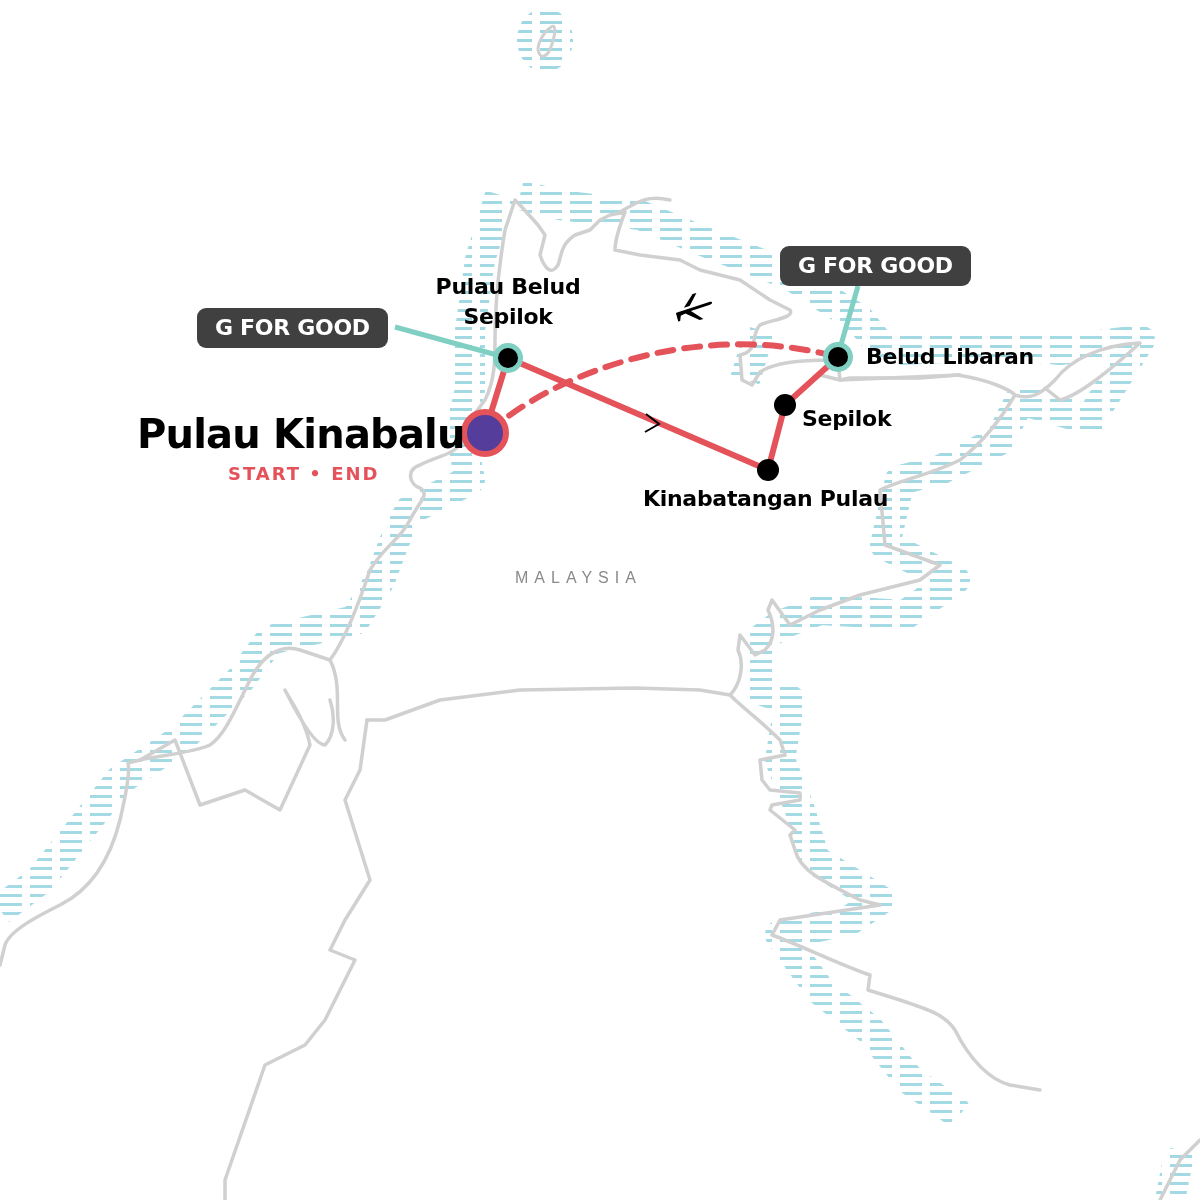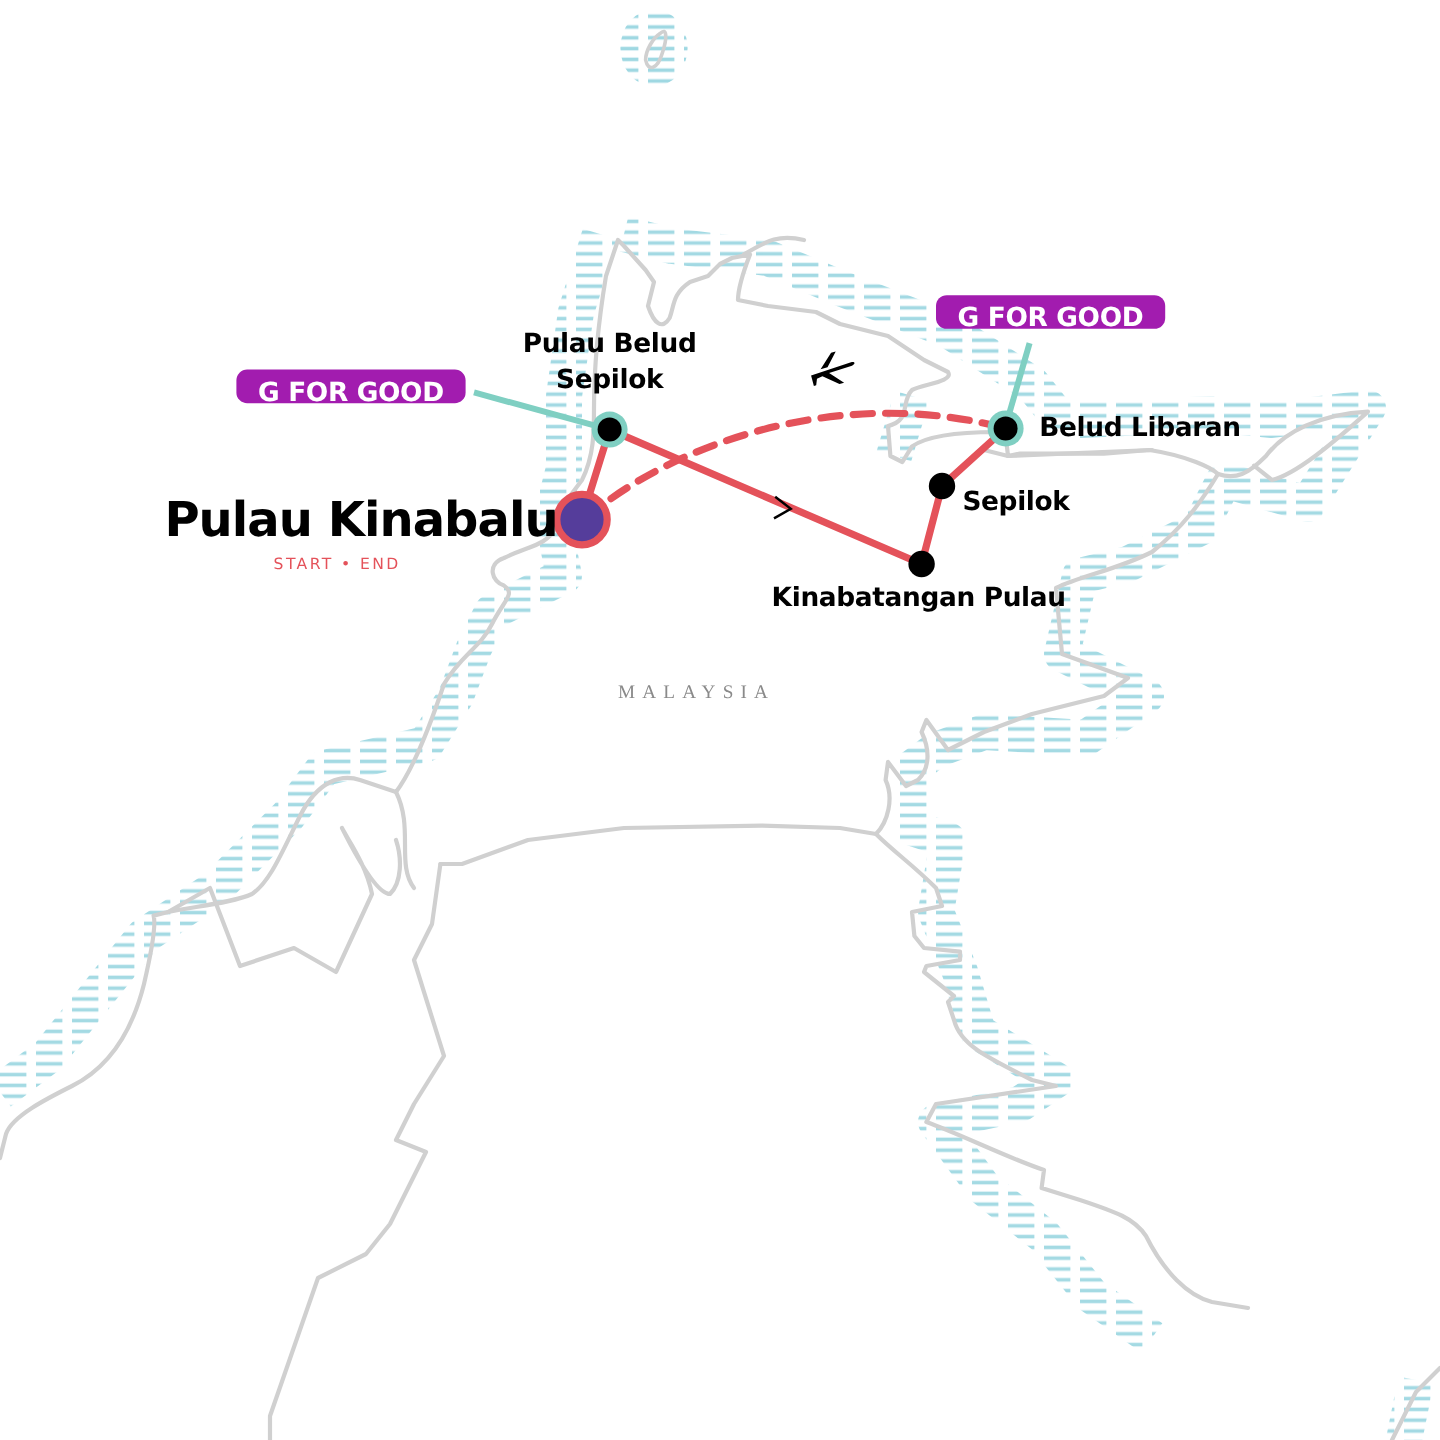--- a/index.html
+++ b/index.html
@@ -1,23 +1,23 @@
 <!DOCTYPE html>
 <html><head>
 <meta charset="utf-8">
 <style>
   html, body { margin: 0; padding: 0; background: #ffffff; }
   body { width: 1200px; height: 1200px; position: relative; overflow: hidden; font-family: "Liberation Sans", sans-serif; }
   svg.map { position: absolute; left: 0; top: 0; width: 1200px; height: 1200px; }
   .lbl { position: absolute; font-family: "DejaVu Sans", sans-serif; font-weight: bold; color: #000; white-space: nowrap; line-height: 1; }
   .lbl-md { font-size: 22px; letter-spacing: -0.3px; }
   .lbl-big { font-size: 40px; letter-spacing: -0.8px; }
-  .startend { position: absolute; font-family: "DejaVu Sans", sans-serif; font-weight: normal; font-size: 13px; letter-spacing: 2px; color: #e4525a; white-space: nowrap; }
-  .country { position: absolute; font-family: Liberation Serif, serif; font-size: 16px; letter-spacing: 6px; color: #8a8a8a; white-space: nowrap; }
-  .badge { position: absolute; background: #a21caf; color: #ffffff; border-radius: 9px; font-family: "DejaVu Sans", sans-serif; font-weight: bold; font-size: 22px; letter-spacing: -0.3px; height: 28px; line-height: 40px; padding: 0 18px; white-space: nowrap; box-sizing: border-box; }
+  .startend { position: absolute; font-family: "DejaVu Sans", sans-serif; font-weight: bold; font-size: 18px; letter-spacing: 2px; color: #e4525a; white-space: nowrap; }
+  .country { position: absolute; font-family: Liberation Sans, sans-serif; font-size: 16px; letter-spacing: 6px; color: #8a8a8a; white-space: nowrap; }
+  .badge { position: absolute; background: #404040; color: #ffffff; border-radius: 9px; font-family: "DejaVu Sans", sans-serif; font-weight: bold; font-size: 22px; letter-spacing: -0.3px; height: 40px; line-height: 40px; padding: 0 18px; white-space: nowrap; box-sizing: border-box; }
   .center { text-align: center; }
 </style>
 </head>
 <body>
 
 <svg class="map" viewBox="0 0 1200 1200" xmlns="http://www.w3.org/2000/svg">
   <defs>
     <pattern id="hatch" width="30" height="9" patternUnits="userSpaceOnUse">
       <rect x="0" y="3" width="22" height="3" fill="#9fd8e2"></rect>
     </pattern>

